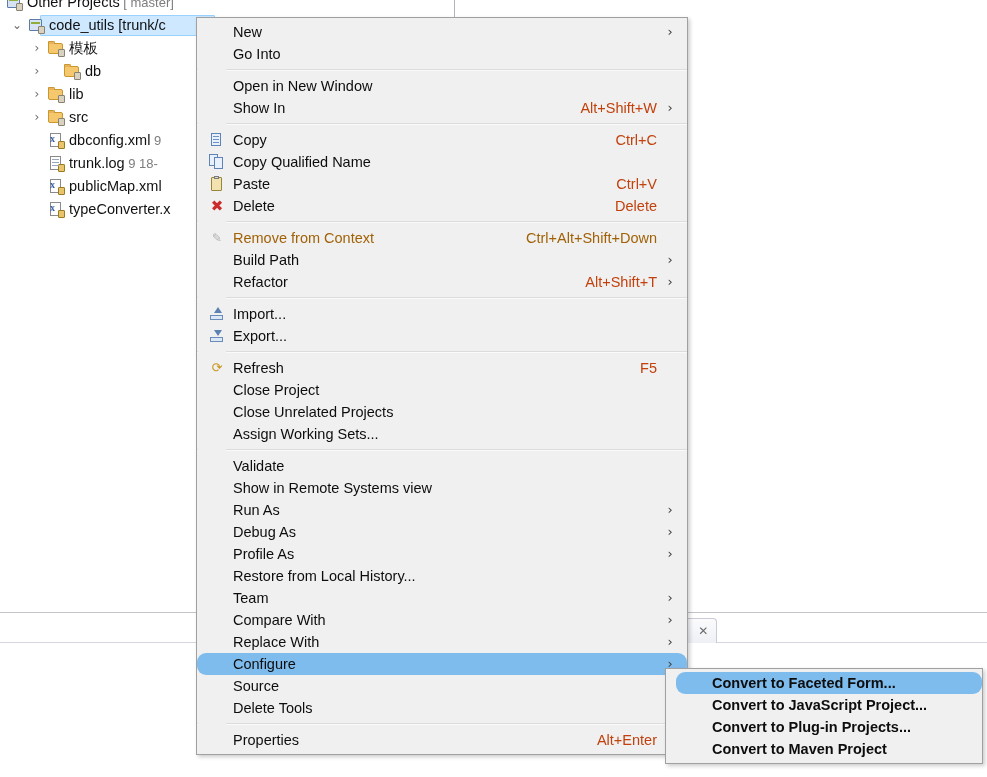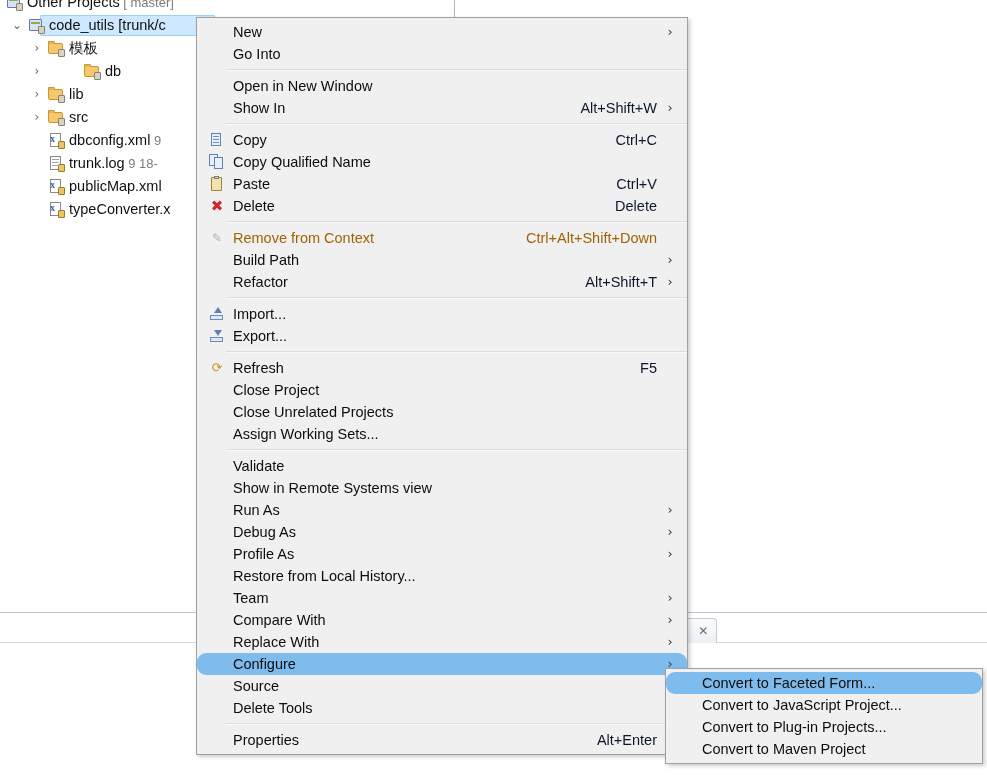--- a/index.html
+++ b/index.html
@@ -254,21 +254,21 @@
     color: #0d0d0d;
   }
   .mi .mgut {
     width: 36px;
     min-width: 36px;
     height: 22px;
     position: relative;
   }
   .mi .mlabel { flex: 1; }
   .mi .maccel {
-    color: #0f172a;
+    color: #c2410c;
     font-size: 14.5px;
     margin-left: 20px;
   }
   .mi .marrow {
     width: 14px;
     text-align: center;
     color: #3b3b3b;
     font-size: 13px;
     font-family: "DejaVu Sans", sans-serif;
     margin-left: 6px;
@@ -383,35 +383,36 @@
 
   
   #sub-menu {
     position: absolute;
     left: 665px; top: 668px;
     width: 318px;
     background: #f0f0f0;
     border: 1px solid #a0a0a0;
     box-sizing: border-box;
     box-shadow: 2px 2px 4px rgba(0,0,0,0.20);
-    padding: 3px 0 3px 0;
+    padding: 3px 0 3px 10px;
+    font-weight: bold;
   }
   #sub-menu .mi .mgut { width: 36px; min-width: 36px; }
 </style>
 </head>
 <body>
 
 <div id="workbench">
 
   <div id="explorer">
     <div id="tree-rows">
         <div class="tree-row" style="margin-top: -9px;"><span class="tlabel" style="margin-left: 6px;"><span class="ic ic-proj"><span class="deco"></span></span><span>Other Projects</span><span class="meta"> [ master]</span></span></div>
         <div class="tree-row sel"><div class="hl" style="width: 175px;"></div><span class="twisty" style="left: 10px;">⌄</span><span class="tlabel" style="margin-left: 28px;"><span class="ic ic-proj"><span class="deco"></span></span><span>code_utils [trunk/c</span></span></div>
         <div class="tree-row"><span class="twisty" style="left: 30px;">›</span><span class="tlabel" style="margin-left: 48px;"><span class="ic ic-folder"><span class="deco"></span></span><span>模板</span></span></div>
-        <div class="tree-row"><span class="twisty" style="left: 30px;">›</span><span class="tlabel" style="margin-left: 48px; padding-left: 36px;"><span class="ic ic-folder"><span class="deco"></span></span><span>db</span></span></div>
+        <div class="tree-row"><span class="twisty" style="left: 30px;">›</span><span class="tlabel" style="margin-left: 28px; padding-left: 36px;"><span class="ic ic-folder"><span class="deco"></span></span><span>db</span></span></div>
         <div class="tree-row"><span class="twisty" style="left: 30px;">›</span><span class="tlabel" style="margin-left: 48px;"><span class="ic ic-folder"><span class="deco"></span></span><span>lib</span></span></div>
         <div class="tree-row"><span class="twisty" style="left: 30px;">›</span><span class="tlabel" style="margin-left: 48px;"><span class="ic ic-folder"><span class="deco"></span></span><span>src</span></span></div>
         <div class="tree-row"><span class="tlabel" style="margin-left: 48px;"><span class="ic ic-xml"><span class="deco"></span></span><span>dbconfig.xml</span><span class="meta"> 9</span></span></div>
         <div class="tree-row"><span class="tlabel" style="margin-left: 48px;"><span class="ic ic-log"><span class="deco"></span></span><span>trunk.log</span><span class="meta"> 9   18-</span></span></div>
         <div class="tree-row"><span class="tlabel" style="margin-left: 48px;"><span class="ic ic-xml"><span class="deco"></span></span><span>publicMap.xml</span></span></div>
         <div class="tree-row"><span class="tlabel" style="margin-left: 48px;"><span class="ic ic-xml"><span class="deco"></span></span><span>typeConverter.x</span></span></div>
       </div>
   </div>
 
   <div id="bottom-view">

